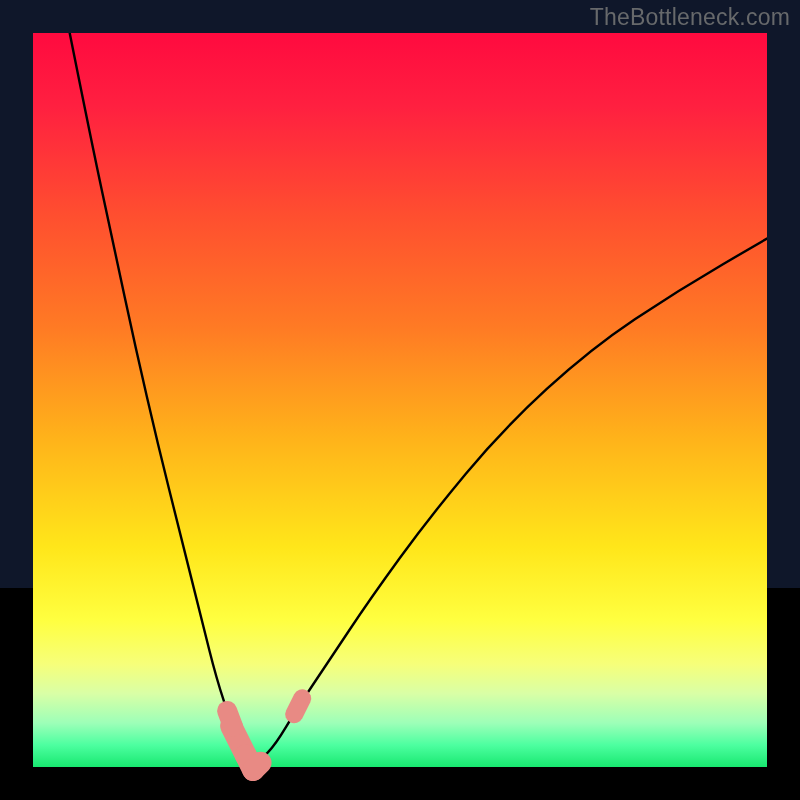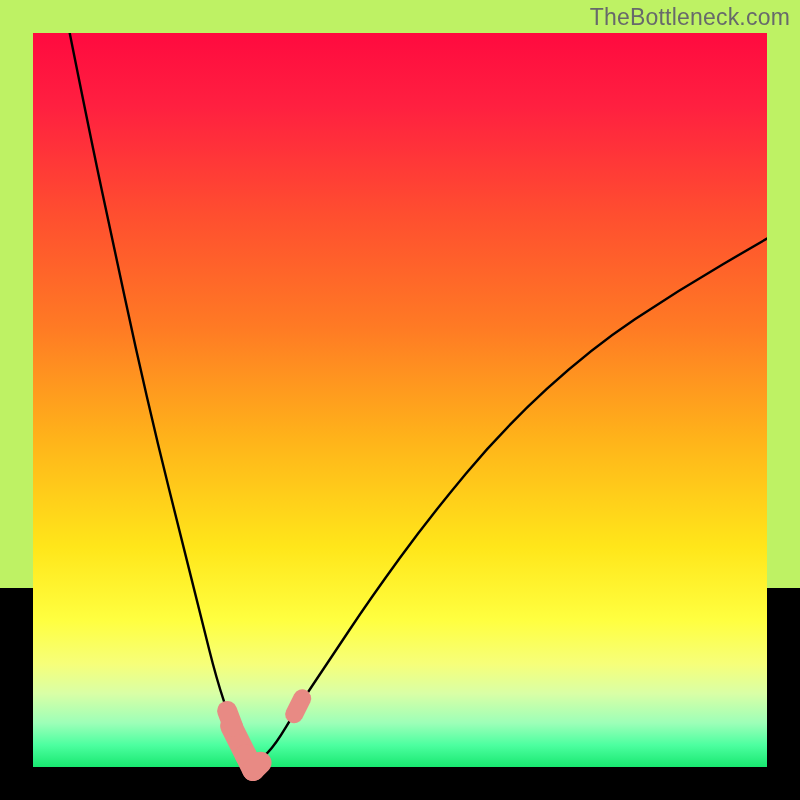--- a/index.html
+++ b/index.html
@@ -7,21 +7,21 @@
     padding: 0;
     width: 800px;
     height: 800px;
     background: #000;
     overflow: hidden;
   }
   .stage {
     position: relative;
     width: 800px;
     height: 588px;
-    background: #bef264;
+    background: #0f172a;
   }
   .watermark {
     position: absolute;
     top: 4px;
     right: 10px;
     font-family: Arial, Helvetica, sans-serif;
     font-size: 23px;
     color: #67696b;
     letter-spacing: 0.2px;
     font-weight: 500;

